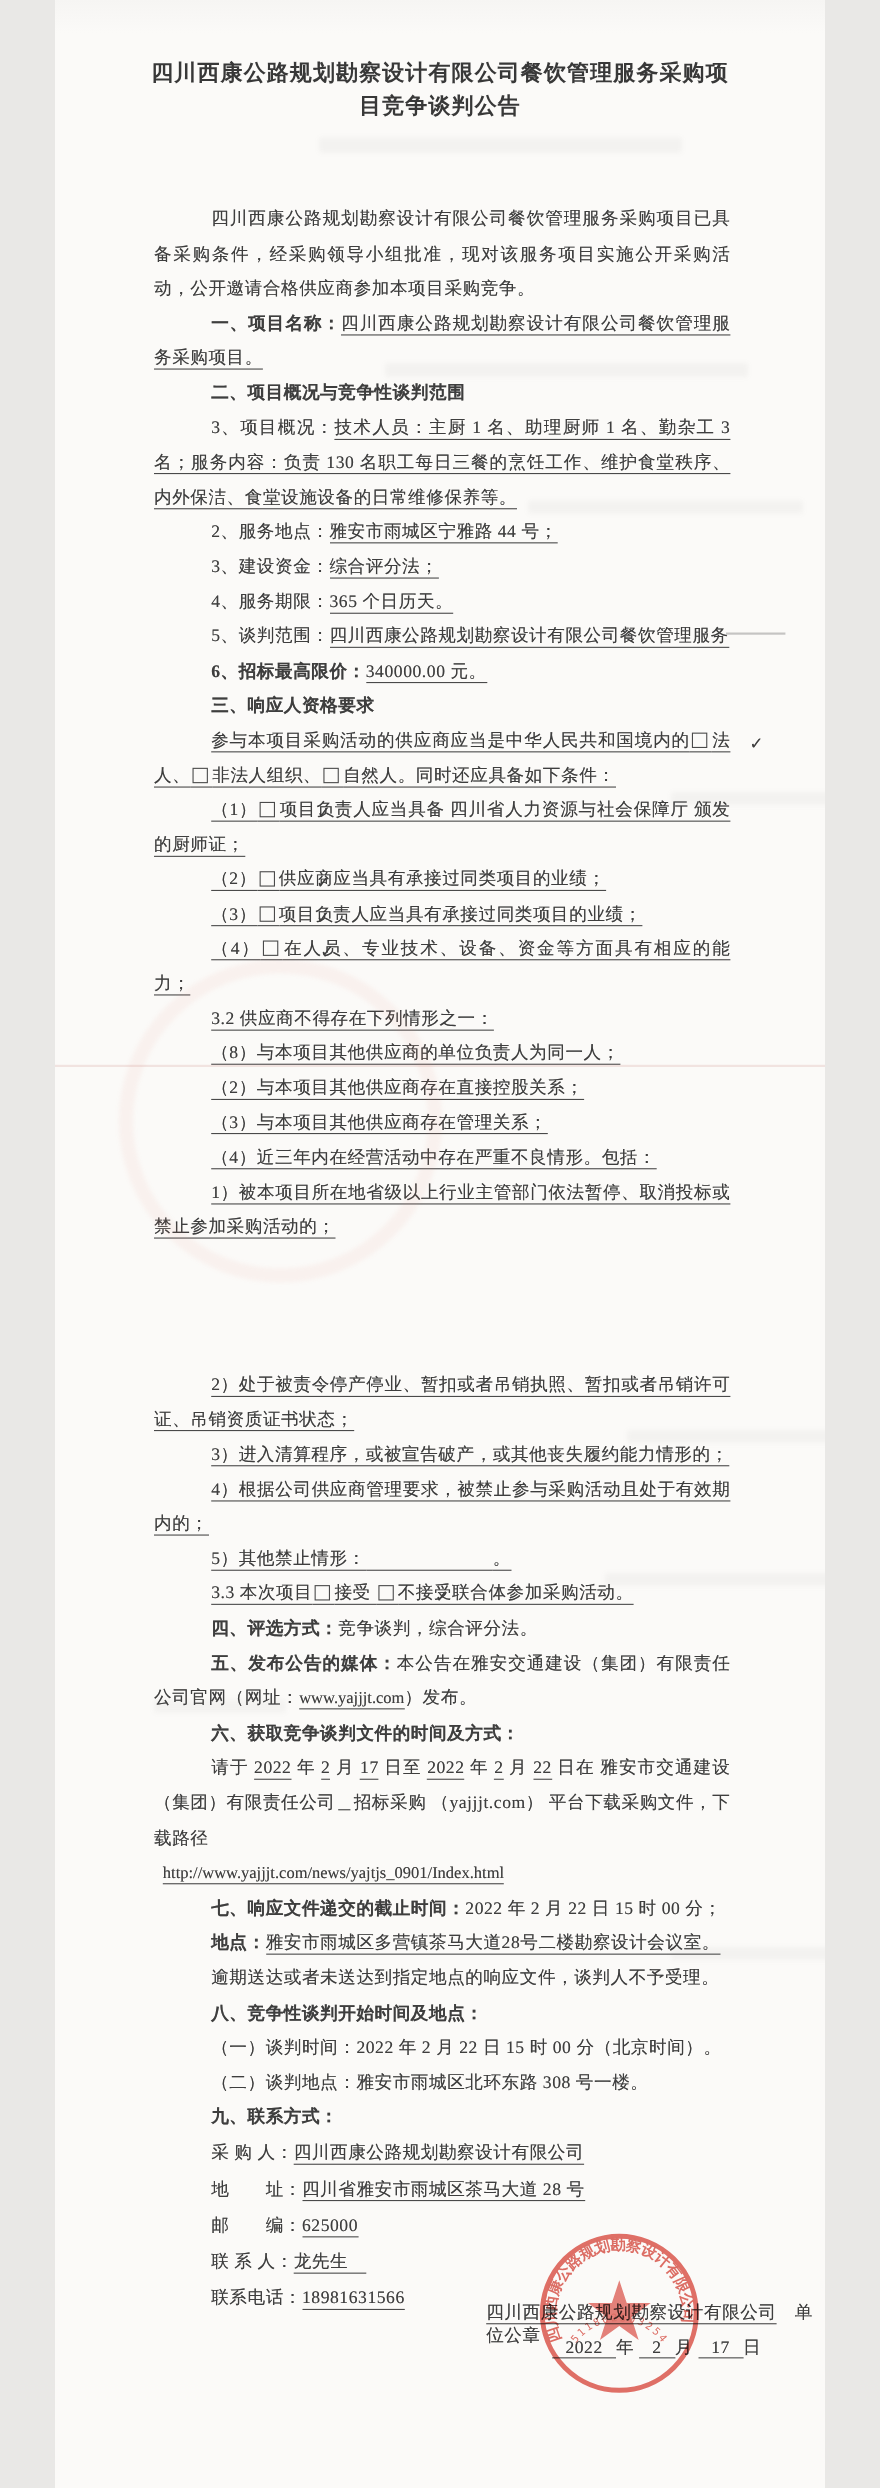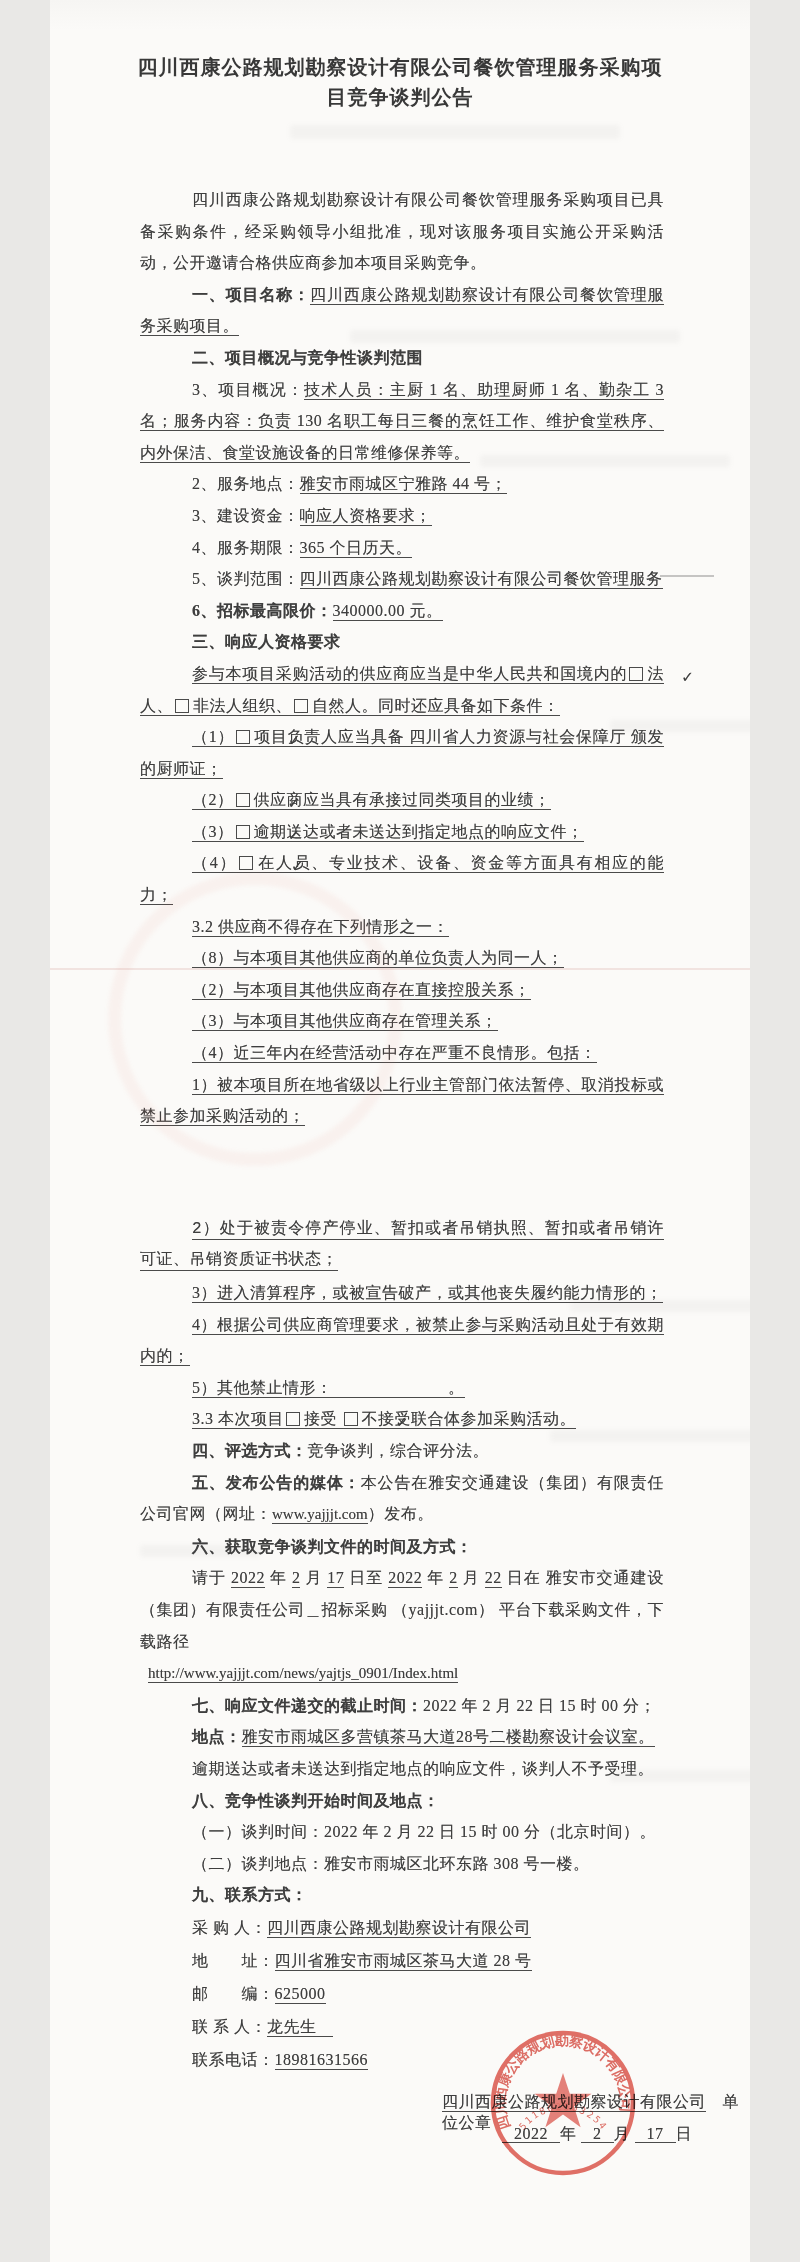--- a/index.html
+++ b/index.html
@@ -105,37 +105,37 @@
     <span>四川西康公路规划勘察设计有限公司餐饮管理服务采购项</span><br>
     <span>目竞争谈判公告</span>
   </h1>
 
   <div class="doc-body" id="doc-body">
       <div class="para"><span class="">四川西康公路规划勘察设计有限公司餐饮管理服务采购项目已具备采购条件，经采购领导小组批准，现对该服务项目实施公开采购活动，公开邀请合格供应商参加本项目采购竞争。</span></div>
       <div class="para"><span class="b">一、项目名称：</span><span class="u">四川西康公路规划勘察设计有限公司餐饮管理服务采购项目。</span></div>
       <div class="para"><span class="b">二、项目概况与竞争性谈判范围</span></div>
       <div class="para"><span class="">3、项目概况：</span><span class="u">技术人员：主厨 1 名、助理厨师 1 名、勤杂工 3 名；服务内容：负责 130 名职工每日三餐的烹饪工作、维护食堂秩序、内外保洁、食堂设施设备的日常维修保养等。</span></div>
       <div class="para"><span class="">2、服务地点：</span><span class="u">雅安市雨城区宁雅路 44 号；</span></div>
-      <div class="para"><span class="">3、建设资金：</span><span class="u">响应人资格要求；</span></div>
+      <div class="para"><span class="">3、建设资金：</span><span class="u">综合评分法；</span></div>
       <div class="para"><span class="">4、服务期限：</span><span class="u">365 个日历天。</span></div>
       <div class="para"><span class="">5、谈判范围：</span><span class="u">四川西康公路规划勘察设计有限公司餐饮管理服务</span></div>
       <div class="para"><span class="b">6、招标最高限价：</span><span class="u">340000.00 元。</span></div>
       <div class="para"><span class="b">三、响应人资格要求</span></div>
       <div class="para"><span class="u">参与本项目采购活动的供应商应当是中华人民共和国境内的</span><span class="u"><span class="cb checked"></span></span><span class="u">法人、</span><span class="u"><span class="cb"></span></span><span class="u">非法人组织、</span><span class="u"><span class="cb"></span></span><span class="u">自然人。同时还应具备如下条件：</span></div>
       <div class="para"><span class="u">（1）</span><span class="u"><span class="cb checked"></span></span><span class="u">项目负责人应当具备 四川省人力资源与社会保障厅 颁发的厨师证；</span></div>
       <div class="para"><span class="u">（2）</span><span class="u"><span class="cb checked"></span></span><span class="u">供应商应当具有承接过同类项目的业绩；</span></div>
-      <div class="para"><span class="u">（3）</span><span class="u"><span class="cb checked"></span></span><span class="u">逾期送达或者未送达到指定地点的响应文件；</span></div>
+      <div class="para"><span class="u">（3）</span><span class="u"><span class="cb checked"></span></span><span class="u">项目负责人应当具有承接过同类项目的业绩；</span></div>
       <div class="para"><span class="u">（4）</span><span class="u"><span class="cb checked"></span></span><span class="u">在人员、专业技术、设备、资金等方面具有相应的能力；</span></div>
       <div class="para"><span class="u">3.2 供应商不得存在下列情形之一：</span></div>
       <div class="para"><span class="u">（8）与本项目其他供应商的单位负责人为同一人；</span></div>
       <div class="para"><span class="u">（2）与本项目其他供应商存在直接控股关系；</span></div>
       <div class="para"><span class="u">（3）与本项目其他供应商存在管理关系；</span></div>
       <div class="para"><span class="u">（4）近三年内在经营活动中存在严重不良情形。包括：</span></div>
       <div class="para"><span class="u">1）被本项目所在地省级以上行业主管部门依法暂停、取消投标或禁止参加采购活动的；</span></div>
-      <div class="para" style="margin-top: 82px; font-family: Liberation Mono, monospace;"><span class="u">2）处于被责令停产停业、暂扣或者吊销执照、暂扣或者吊销许可证、吊销资质证书状态；</span></div>
+      <div class="para" style="margin-top: 112px;"><span class="u">2）处于被责令停产停业、暂扣或者吊销执照、暂扣或者吊销许可证、吊销资质证书状态；</span></div>
       <div class="para"><span class="u">3）进入清算程序，或被宣告破产，或其他丧失履约能力情形的；</span></div>
       <div class="para"><span class="u">4）根据公司供应商管理要求，被禁止参与采购活动且处于有效期内的；</span></div>
       <div class="para"><span class="u">5）其他禁止情形：</span><span class="u">　　　　　　　</span><span class="u">。</span></div>
       <div class="para"><span class="u">3.3 本次项目</span><span class="u"><span class="cb"></span></span><span class="u">接受 </span><span class="u"><span class="cb checked"></span></span><span class="u">不接受联合体参加采购活动。</span></div>
       <div class="para"><span class="b">四、评选方式：</span><span class="">竞争谈判，综合评分法。</span></div>
       <div class="para"><span class="b">五、发布公告的媒体：</span><span class="">本公告在雅安交通建设（集团）有限责任公司官网（网址：</span><span class="u mono">www.yajjjt.com</span><span class="">）发布。</span></div>
       <div class="para"><span class="b">六、获取竞争谈判文件的时间及方式：</span></div>
       <div class="para"><span class="">请于 </span><span class="u">2022</span><span class=""> 年 </span><span class="u">2</span><span class=""> 月 </span><span class="u">17</span><span class=""> 日至 </span><span class="u">2022</span><span class=""> 年 </span><span class="u">2</span><span class=""> 月 </span><span class="u">22</span><span class=""> 日在 雅安市交通建设（集团）有限责任公司＿招标采购 （yajjjt.com） 平台下载采购文件，下载路径</span></div>
       <div class="para noind"><span class="u mono">http://www.yajjjt.com/news/yajtjs_0901/Index.html</span></div>
       <div class="para"><span class="b">七、响应文件递交的截止时间：</span><span class="">2022 年 2 月 22 日 15 时 00 分；</span></div>

